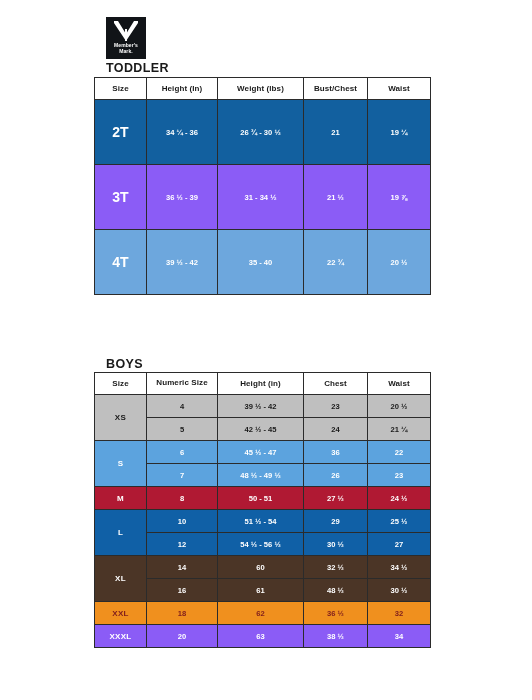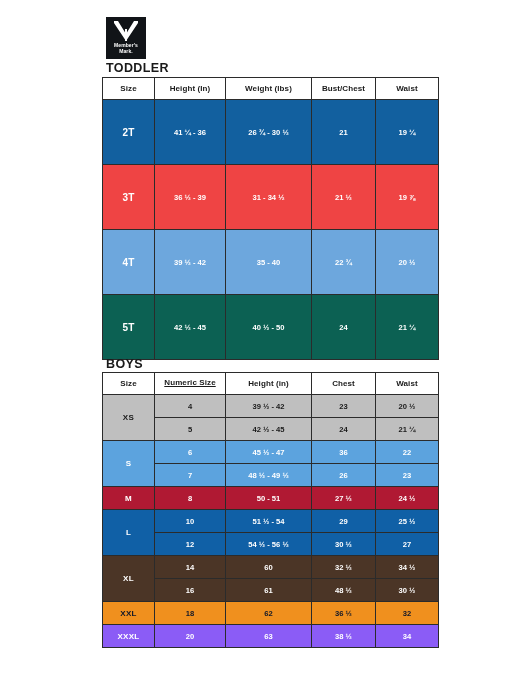--- a/index.html
+++ b/index.html
@@ -62,21 +62,21 @@
     font-weight: bold;
     letter-spacing: 0.4px;
     color: #1a1a1a;
   }
   #title-toddler { top: 61px; }
   #title-boys { top: 357px; }
 
   
   .chart-table {
     position: absolute;
-    left: 102px;
+    left: 94px;
     width: 336px;
     border-collapse: collapse;
     table-layout: fixed;
     border: 1.5px solid #2b2b2b;
   }
   #table-toddler { top: 77px; }
   #table-boys { top: 372px; }
 
   .chart-table td, .chart-table th {
     border: 1px solid #2b2b2b;
@@ -88,29 +88,28 @@
   }
   .chart-table thead th {
     background: #ffffff;
     color: #1a1a1a;
     height: 22px;
     font-size: 8px;
     letter-spacing: 0.1px;
   }
   .chart-table thead th.two-line {
     line-height: 8.6px;
-    text-decoration: underline;
   }
 
   
   #table-toddler tbody td {
     height: 65px;
   }
   #table-toddler tbody td.size-cell {
-    font-size: 10px;
+    font-size: 14px;
     letter-spacing: 0.2px;
   }
 
   
   #table-boys tbody td {
     height: 23px;
     font-size: 7.6px;
   }
   #table-boys tbody td.size-cell {
     font-size: 8px;
@@ -119,29 +118,29 @@
 
   
   .col-size   { width: 52px; }
   .col-b      { width: 71px; }
   .col-c      { width: 86px; }
   .col-d      { width: 64px; }
   .col-e      { width: 63px; }
 
   
   .bg-blue       { background: #12609f; color: #ffffff; }
-  .bg-brown      { background: #ef4444; color: #ffffff; }
+  .bg-brown      { background: #8b5cf6; color: #ffffff; }
   .bg-lightblue  { background: #6da7dd; color: #ffffff; }
   .bg-green      { background: #0c6153; color: #ffffff; }
   .bg-gray       { background: #bfbfbf; color: #1a1a1a; }
   .bg-skyblue    { background: #5ca3de; color: #ffffff; }
   .bg-crimson    { background: #b01933; color: #ffffff; }
   .bg-mediumblue { background: #1060a6; color: #ffffff; }
   .bg-darkbrown  { background: #4b3526; color: #ffffff; }
-  .bg-orange     { background: #f0901e; color: #0f172a; }
+  .bg-orange     { background: #f0901e; color: #7f1d1d; }
   .bg-purple     { background: #8b5cf6; color: #ffffff; }
 </style>
 </head>
 <body>
 
 <div class="page">
 
   <div class="logo-wrap">
     <div class="logo-box">
       <svg class="logo-mark" viewBox="0 0 26 22">
@@ -171,45 +170,38 @@
         <th>Size</th>
         <th>Height (In)</th>
         <th>Weight (lbs)</th>
         <th>Bust/Chest</th>
         <th>Waist</th>
       </tr>
     </thead>
     <tbody>
       <tr class="bg-blue">
         <td class="size-cell">2T</td>
-        <td>41 ¼ - 36</td>
+        <td>34 ¼ - 36</td>
         <td>26 ¾ - 30 ½</td>
         <td>21</td>
         <td>19 ¼</td>
       </tr>
       <tr class="bg-brown">
         <td class="size-cell">3T</td>
         <td>36 ½ - 39</td>
         <td>31 - 34 ½</td>
         <td>21 ½</td>
         <td>19 ⅞</td>
       </tr>
       <tr class="bg-lightblue">
         <td class="size-cell">4T</td>
         <td>39 ½ - 42</td>
         <td>35 - 40</td>
         <td>22 ¾</td>
         <td>20 ½</td>
-      </tr>
-      <tr class="bg-green">
-        <td class="size-cell">5T</td>
-        <td>42 ½ - 45</td>
-        <td>40 ½ - 50</td>
-        <td>24</td>
-        <td>21 ¼</td>
       </tr>
     </tbody>
   </table>
 
   <div class="section-title" id="title-boys">BOYS</div>
 
   <table class="chart-table" id="table-boys">
     <colgroup>
       <col class="col-size">
         <col class="col-b">

